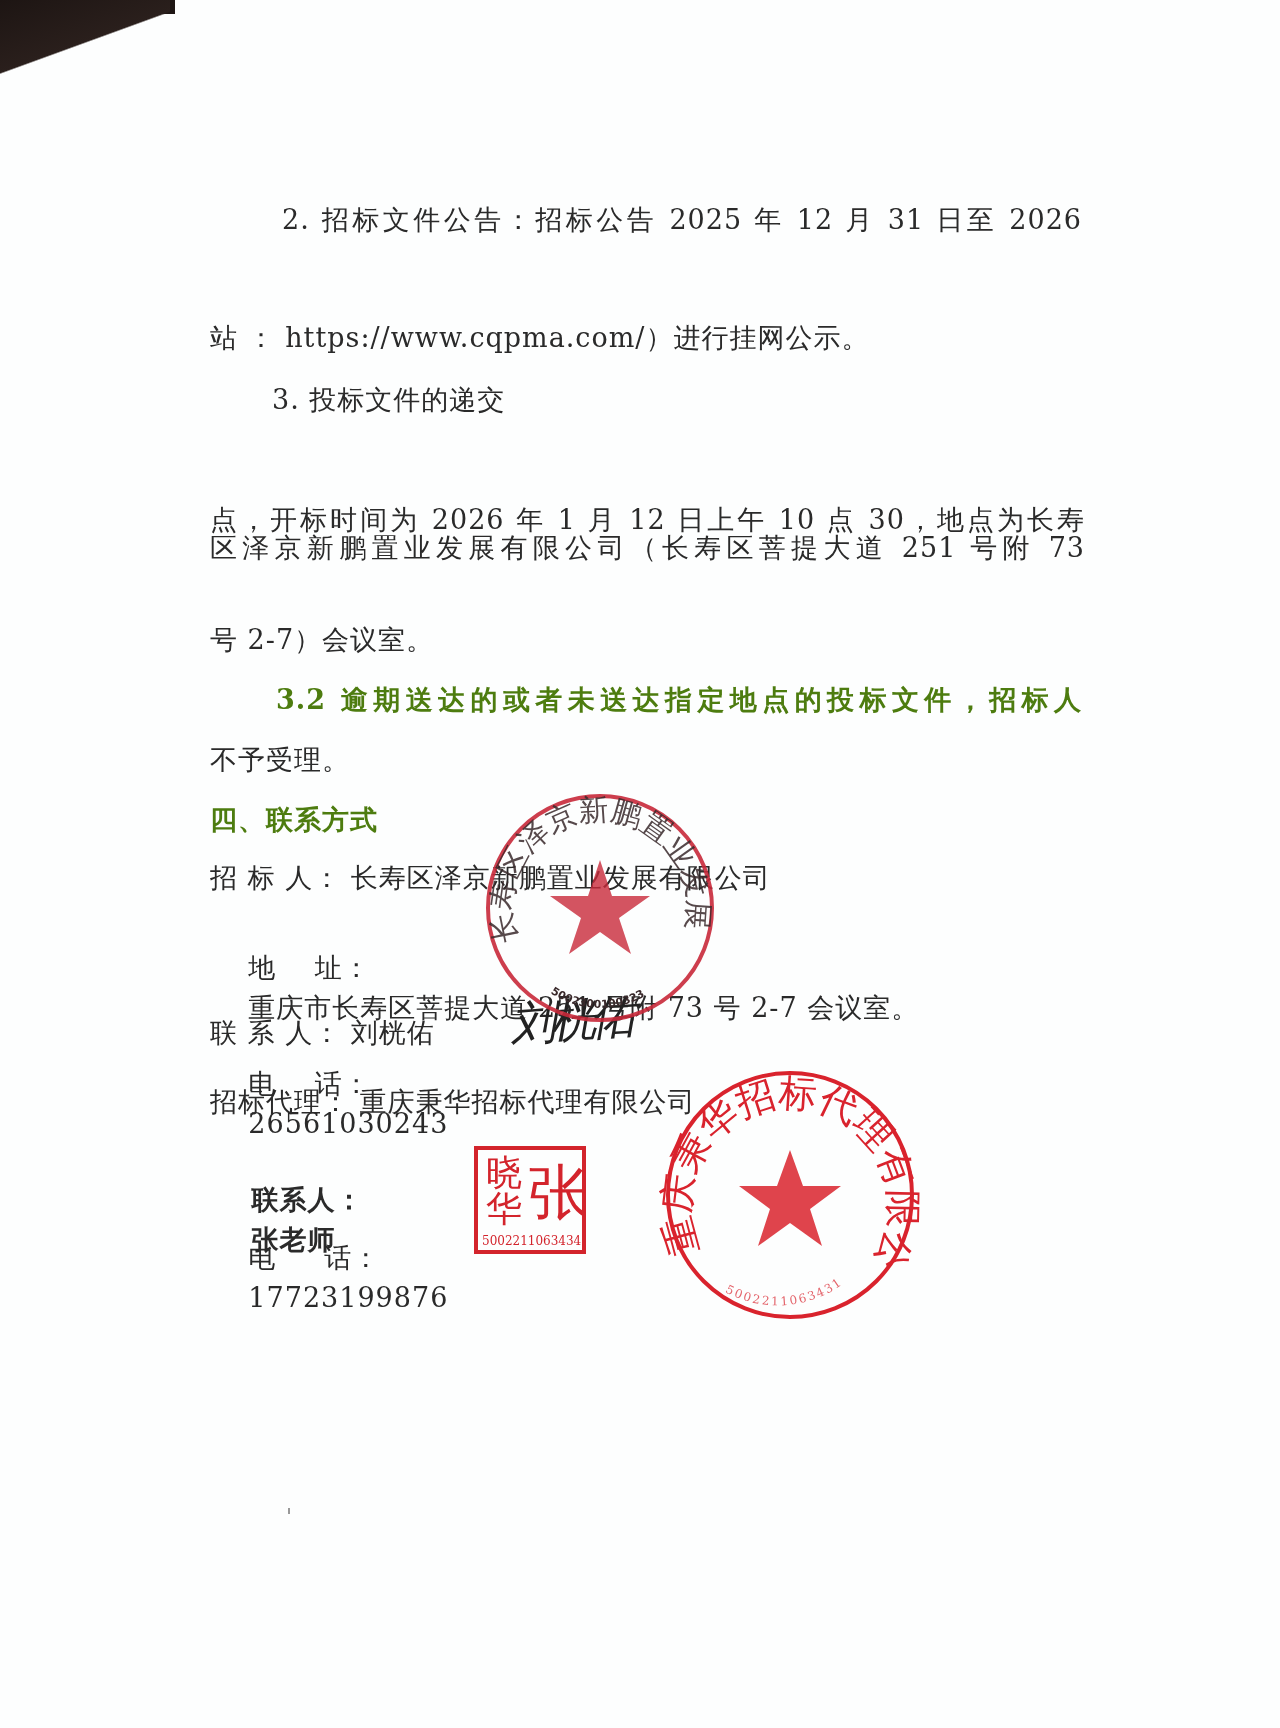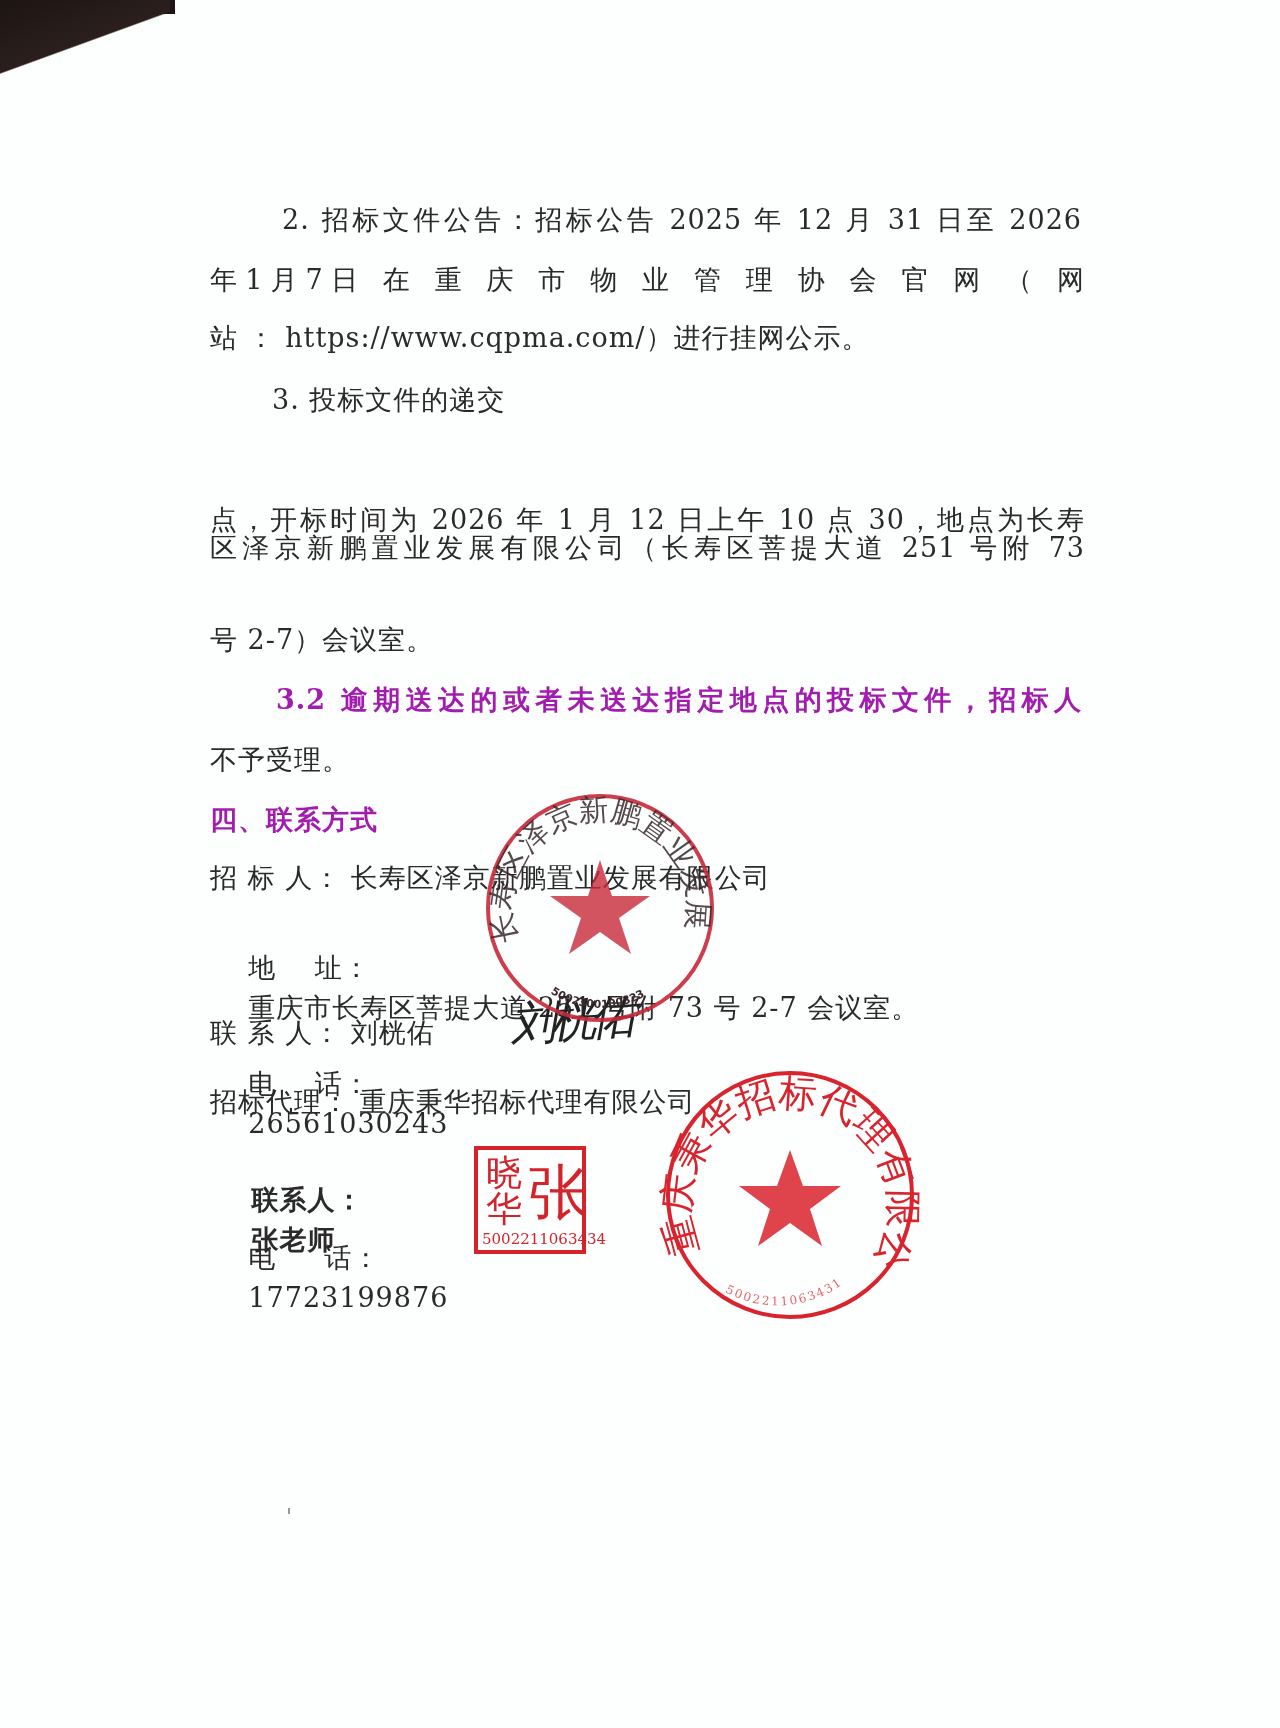--- a/index.html
+++ b/index.html
@@ -15,50 +15,49 @@
   }
   .corner-shadow-top {
     position: absolute; left: 0; top: 0; width: 175px; height: 14px; background: #1e1614;
   }
   .page { position: absolute; left: 0; top: 0; width: 1280px; height: 1728px; }
   .line {
     position: absolute; left: 210px; font-size: 27px; line-height: 40px;
     white-space: nowrap; letter-spacing: 1px;
   }
   .justify { width: 875px; text-align: justify; text-align-last: justify; }
-  .bold { font-weight: bold; color: #a21caf; }
+  .bold { font-weight: bold; color: #4d7c0f; }
   .seal { position: absolute; pointer-events: none; }
   .sig {
     position: absolute; left: 510px; top: 990px; font-family: "DejaVu Sans", sans-serif;
     font-size: 46px; color: #222; font-style: italic; transform: rotate(-4deg);
     letter-spacing: -6px;
   }
   .name-seal {
     position: absolute; left: 474px; top: 1146px; width: 112px; height: 108px;
     border: 4px solid #d3242c; box-sizing: border-box; color: #d3242c;
     background: rgba(255,255,255,0.15);
   }
   .name-seal .c1 { position: absolute; left: 8px; top: 4px; font-size: 36px; line-height: 38px;
     font-family: "DejaVu Sans", sans-serif; }
   .name-seal .c2 { position: absolute; left: 8px; top: 40px; font-size: 36px; line-height: 38px;
     font-family: "DejaVu Sans", sans-serif; }
   .name-seal .c3 { position: absolute; left: 50px; top: 4px; font-size: 60px; line-height: 76px;
     font-family: "DejaVu Sans", sans-serif; }
-  .name-seal .code { position: absolute; left: 4px; bottom: 2px; font-size: 15px; letter-spacing: 0px; }
+  .name-seal .code { position: absolute; left: 4px; bottom: 2px; font-size: 12px; letter-spacing: 0px; }
   .dot { position: absolute; left: 288px; top: 1508px; width: 2px; height: 6px; background: #999; }
 </style>
 </head>
 <body>
 
 <div class="page">
   <div class="corner-shadow-top"></div>
   <div class="corner-shadow"></div>
 
   <div class="line" style="left:282px; top:200px; width:800px; text-align:justify; text-align-last:justify;">2.  招标文件公告：招标公告 2025 年 12 月 31 日至 2026</div>
-  <div class="line justify" style="top:260px; width:875px;">年1月7日 在 重 庆 市 物 业 管 理 协 会 官 网 （ 网</div>
   <div class="line" style="top:318px;">站 ：  https://www.cqpma.com/）进行挂网公示。</div>
 
   <div class="line" style="left:272px; top:380px;">3. 投标文件的递交</div>
   <div class="line justify" style="top:500px; width:875px;">点，开标时间为 2026 年 1 月 12 日上午 10 点 30，地点为长寿</div>
   <div class="line justify" style="top:528px; width:875px;">区泽京新鹏置业发展有限公司（长寿区菩提大道 251 号附 73</div>
   <div class="line" style="top:620px;">号 2-7）会议室。</div>
 
   <div class="line bold" style="left:276px; top:680px; width:806px; text-align:justify; text-align-last:justify;">3.2 逾期送达的或者未送达指定地点的投标文件，招标人</div>
   <div class="line" style="top:740px;">不予受理。</div>
 

